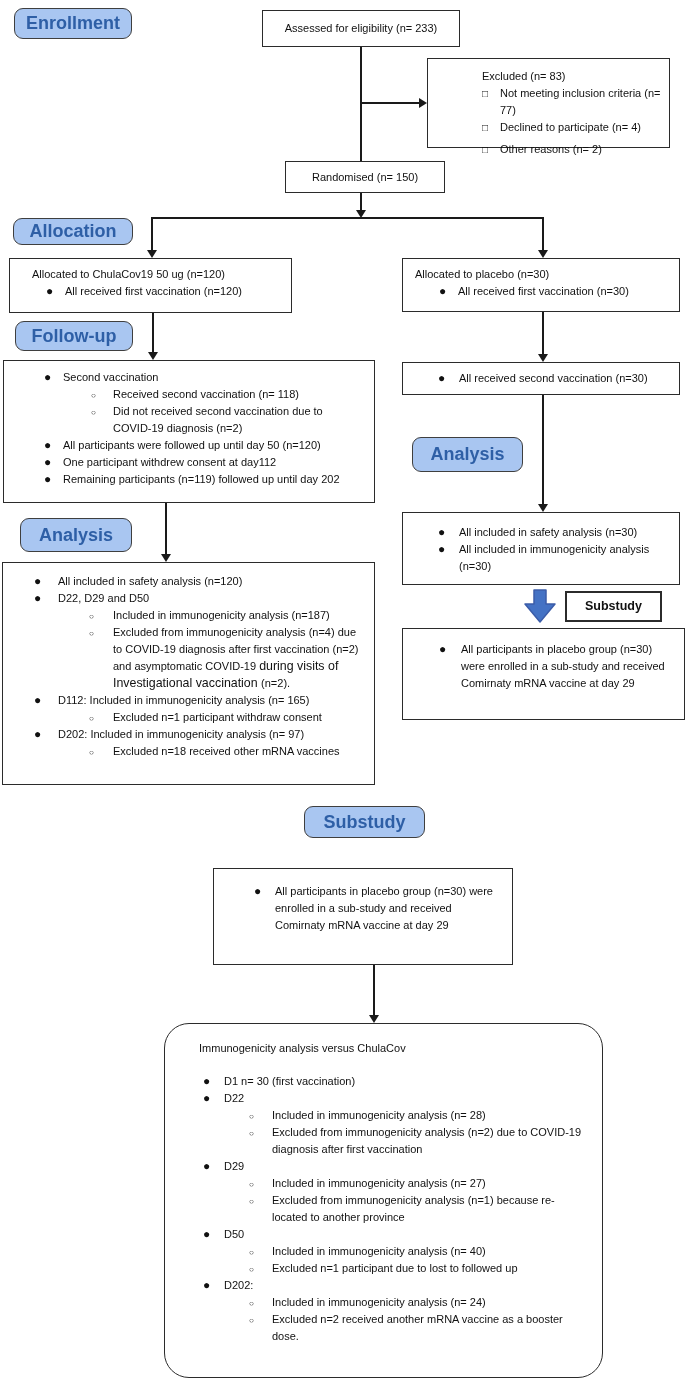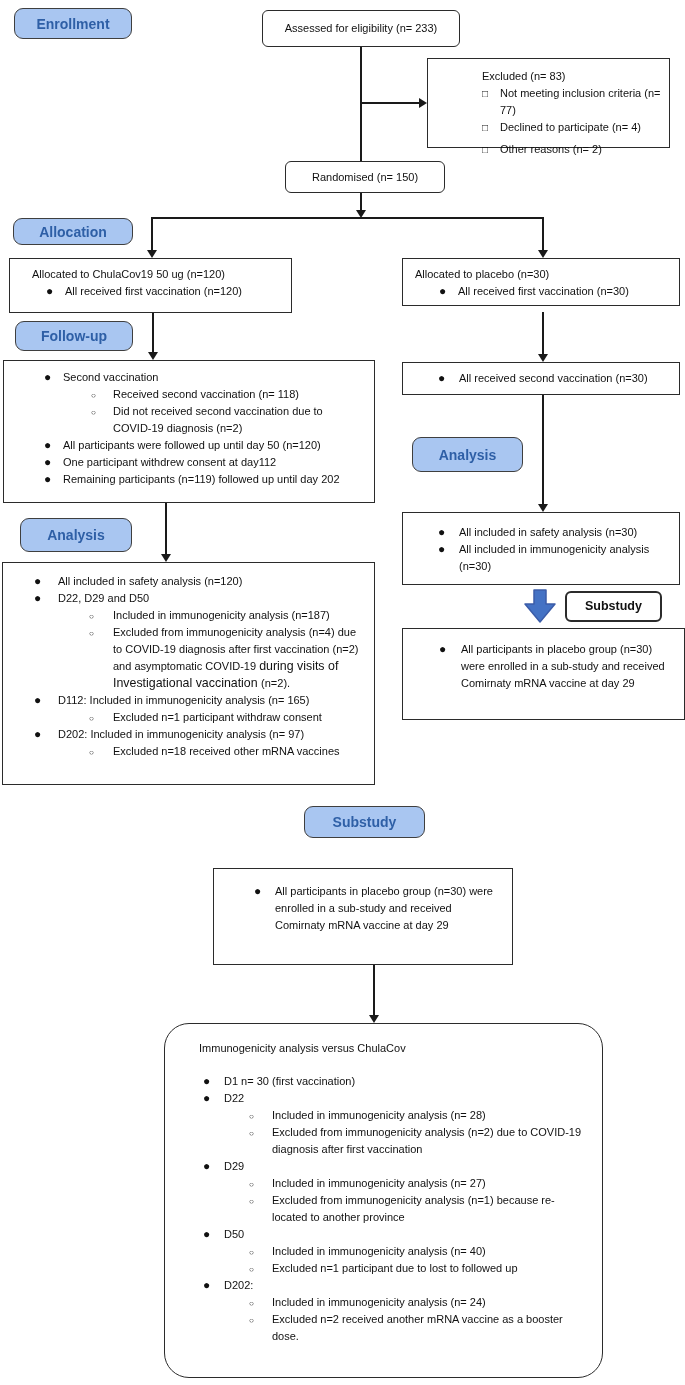--- a/index.html
+++ b/index.html
@@ -3,29 +3,29 @@
 <meta charset="utf-8">
 <style>
   html,body{margin:0;padding:0;background:#ffffff;}
   .canvas{
     position:relative;width:685px;height:1385px;background:#ffffff;
     font-family:"Liberation Sans", sans-serif;color:#1a1a1a;overflow:hidden;
   }
   
   .stage{
     position:absolute;background:#a9c6f1;border:1.6px solid #3f3f3f;border-radius:9px;
-    color:#2e5fa6;font-weight:bold;font-size:14px;
+    color:#2e5fa6;font-weight:bold;font-size:18px;
     display:flex;align-items:center;justify-content:center;box-sizing:border-box;
   }
   
   .box{
     position:absolute;background:#ffffff;border:1.6px solid #2b2b2b;box-sizing:border-box;
     font-size:11px;line-height:17px;color:#111;
   }
-  .center{display:flex;align-items:center;justify-content:center;text-align:center;border-radius:6px;}
+  .center{display:flex;align-items:center;justify-content:center;text-align:center;}
   
   .vline{position:absolute;width:2px;background:#1a1a1a;}
   .hline{position:absolute;height:2px;background:#1a1a1a;}
   .arr-down{position:absolute;width:0;height:0;border-left:5px solid transparent;border-right:5px solid transparent;border-top:8px solid #1a1a1a;}
   .arr-right{position:absolute;width:0;height:0;border-top:5px solid transparent;border-bottom:5px solid transparent;border-left:8px solid #1a1a1a;}
   
   .item{display:flex;align-items:flex-start;}
   .marker{flex:none;text-align:left;}
   .b1 .marker{font-size:12px;}
   .b2 .marker{font-size:8px;position:relative;top:1px;}
@@ -147,21 +147,21 @@
   </div>
 
   <div class="box bx-alloc bx-allocL" style="left:9px;top:258px;width:283px;height:55px;">
     <div class="title">Allocated to ChulaCov19 50 ug (n=120)</div>
     <div class="item b1">
         <span class="marker">●</span>
         <span class="txt">All received first vaccination (n=120)</span>
       </div>
   </div>
 
-  <div class="box bx-alloc bx-allocR" style="left:402px;top:258px;width:278px;height:48px;">
+  <div class="box bx-alloc bx-allocR" style="left:402px;top:258px;width:278px;height:54px;">
     <div class="title">Allocated to placebo (n=30)</div>
     <div class="item b1">
         <span class="marker">●</span>
         <span class="txt">All received first vaccination (n=30)</span>
       </div>
   </div>
 
   <div class="box bx-fu" style="left:3px;top:360px;width:372px;height:143px;">
     <div class="item b1">
         <span class="marker">●</span>

